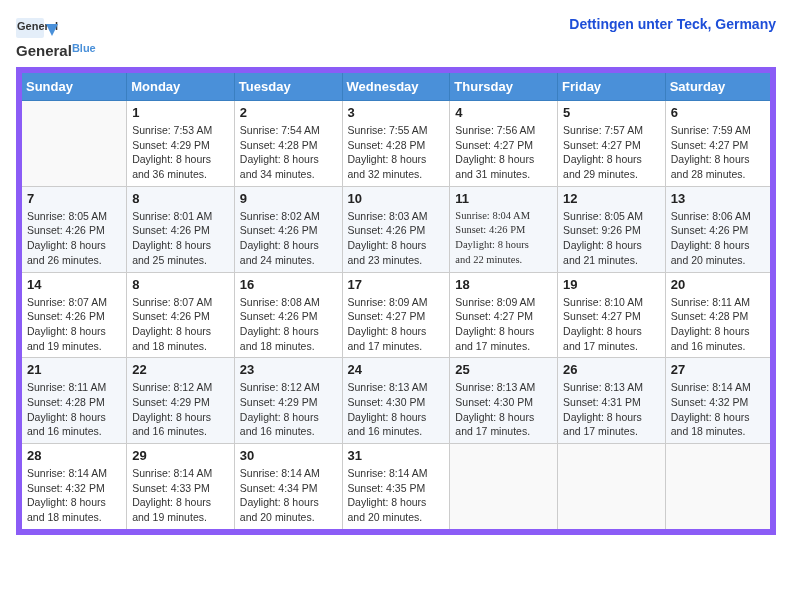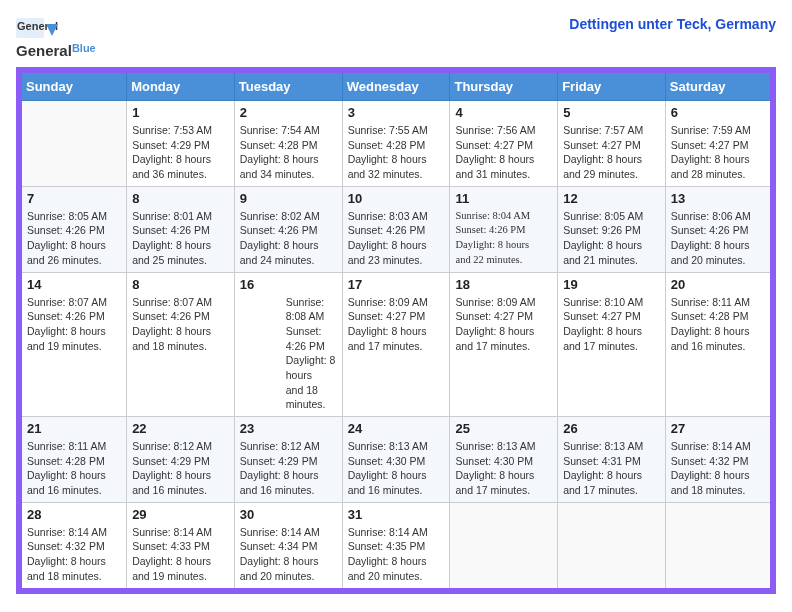--- a/index.html
+++ b/index.html
@@ -223,21 +223,21 @@
         </td>
         <td>
           <div class="day-number">8</div>
           <div class="day-info" style="white-space: pre-line;">Sunrise: 8:07 AM
 Sunset: 4:26 PM
 Daylight: 8 hours
 and 18 minutes.</div>
         </td>
         <td>
           <div class="day-number">16</div>
-          <div class="day-info" style="white-space: pre-line; margin-left: 46px;">Sunrise: 8:08 AM
+          <div class="day-info" style="white-space: pre-line;">Sunrise: 8:08 AM
 Sunset: 4:26 PM
 Daylight: 8 hours
 and 18 minutes.</div>
         </td>
         <td>
           <div class="day-number">17</div>
           <div class="day-info" style="white-space: pre-line;">Sunrise: 8:09 AM
 Sunset: 4:27 PM
 Daylight: 8 hours
 and 17 minutes.</div>

